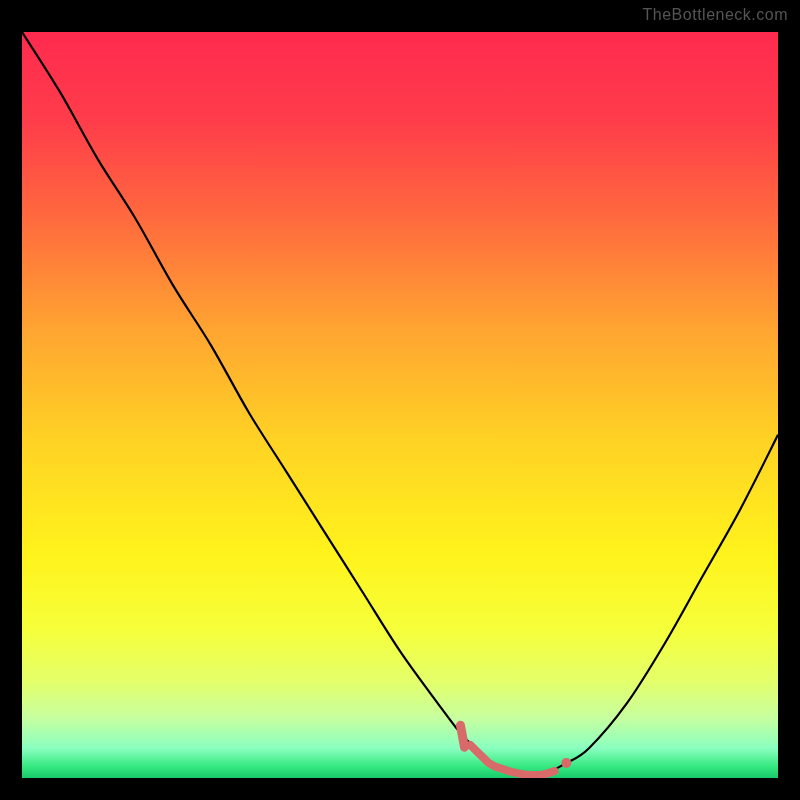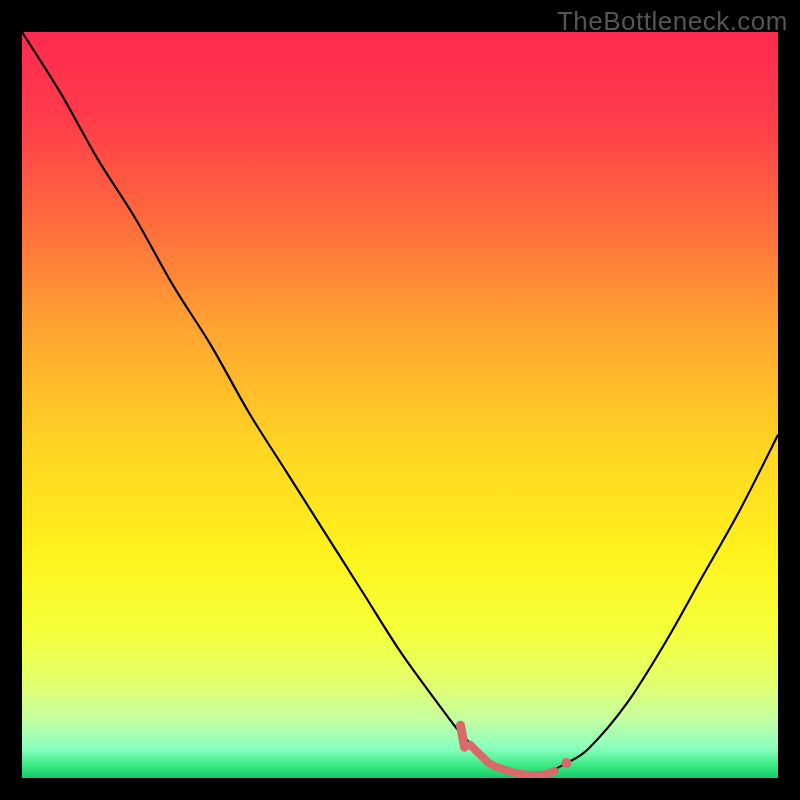--- a/index.html
+++ b/index.html
@@ -8,21 +8,21 @@
     height: 800px;
     background: #000;
     position: relative;
     font-family: Arial, sans-serif;
   }
   .watermark {
     position: absolute;
     top: 6px;
     right: 12px;
     color: #555;
-    font-size: 26px;
+    font-size: 16px;
     letter-spacing: 0.5px;
     z-index: 10;
   }
   .plot-area {
     position: absolute;
     top: 32px;
     left: 22px;
     width: 756px;
     height: 746px;
     overflow: hidden;

